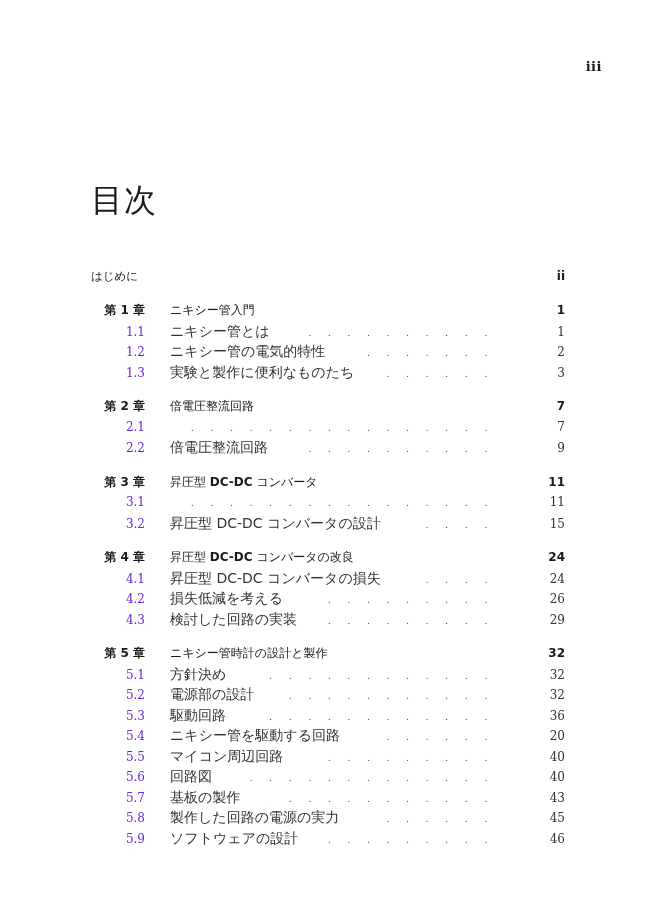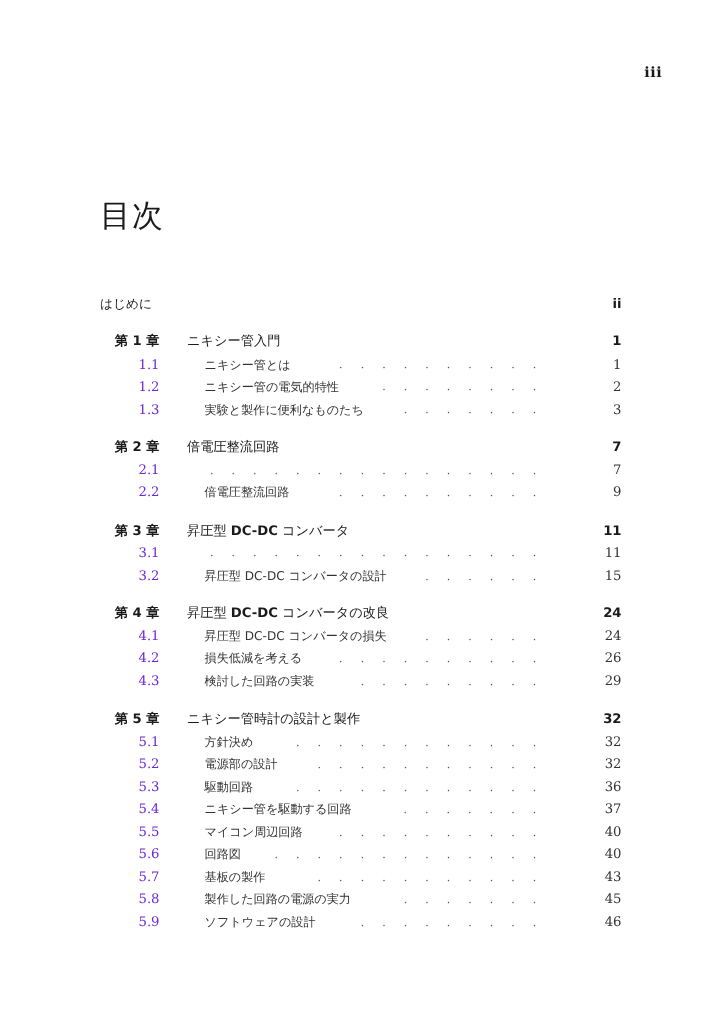--- a/index.html
+++ b/index.html
@@ -1,32 +1,32 @@
 <!DOCTYPE html>
 <html><head>
   <meta charset="utf-8">
   <style>
     html, body { margin: 0; padding: 0; background: #ffffff; }
     body { width: 653px; height: 922px; position: relative; overflow: hidden; color: #1a1a1a; }
     .folio { position: absolute; top: 59px; right: 51px; font-family: "DejaVu Serif", serif; font-size: 13px; font-weight: bold; letter-spacing: 0.5px; }
-    .title { position: absolute; left: 91px; top: 158px; font-family: "DejaVu Sans", sans-serif; font-size: 28px; font-weight: normal; letter-spacing: 1px; }
+    .title { position: absolute; left: 91px; top: 158px; font-family: "DejaVu Sans", sans-serif; font-size: 32px; font-weight: normal; letter-spacing: 1px; }
     .toc { position: absolute; left: 91px; top: 266px; width: 474px; }
     .row { position: relative; height: 20.5px; line-height: 20.5px; display: flex; align-items: baseline; white-space: nowrap; gap: 25px; }
     .row.intro { height: 20px; margin-bottom: 14px; }
     .row.chapter { margin-top: 14px; }
     .row.chapter.first { margin-top: 0; }
     .row .num { font-family: "DejaVu Sans", sans-serif; text-align: right; }
     .chapter .num { width: 54px; font-family: "DejaVu Sans", sans-serif; font-size: 12px; font-weight: bold; }
     .chapter .label { font-family: "DejaVu Sans", sans-serif; font-size: 12px; }
     .chapter .label b { font-weight: bold; }
     .chapter .page { margin-left: auto; font-family: "DejaVu Sans", sans-serif; font-size: 12px; font-weight: bold; }
     .intro .label { font-family: "DejaVu Sans", sans-serif; font-size: 11.5px; }
     .intro .page { margin-left: auto; font-family: "DejaVu Sans", sans-serif; font-size: 12px; font-weight: bold; }
     .section .num { width: 54px; padding-left: 10px; box-sizing: border-box; font-family: "DejaVu Serif", serif; font-size: 12px; color: #6d28d9; }
-    .section .label { font-family: "DejaVu Sans", sans-serif; font-size: 11px; color: #333; margin-left: 16px; }
+    .section .label { font-family: "DejaVu Sans", sans-serif; font-size: 14px; color: #333; }
     .section .leader { flex: 1; margin: 0 20px 0 6px; overflow: hidden; font-family: "DejaVu Serif", serif; font-size: 10px; color: #555; letter-spacing: 6.6px; text-align: right; direction: rtl; }
     .section .page { width: 26px; text-align: right; font-family: "DejaVu Serif", serif; font-size: 12px; color: #333; }
   </style>
 </head>
 <body>
 
 <div class="folio">iii</div>
 <h1 class="title">目次</h1>
 
 <div class="toc">
@@ -133,21 +133,21 @@
       <div class="row section">
         <span class="num">5.3</span>
         <span class="label">駆動回路</span>
         <span class="leader">. . . . . . . . . . . . . . . . . . . . . . . . . . . . . . . . . . . . . . . . . . . . . . . . . . . . . . . .</span>
         <span class="page">36</span>
       </div>
       <div class="row section">
         <span class="num">5.4</span>
         <span class="label">ニキシー管を駆動する回路</span>
         <span class="leader">. . . . . . . . . . . . . . . . . . . . . . . . . . . . . . . . . . . . . . . . . . . . . . . . . . . . . . . .</span>
-        <span class="page">37</span>
+        <span class="page">20</span>
       </div>
       <div class="row section">
         <span class="num">5.5</span>
         <span class="label">マイコン周辺回路</span>
         <span class="leader">. . . . . . . . . . . . . . . . . . . . . . . . . . . . . . . . . . . . . . . . . . . . . . . . . . . . . . . .</span>
         <span class="page">40</span>
       </div>
       <div class="row section">
         <span class="num">5.6</span>
         <span class="label">回路図</span>

